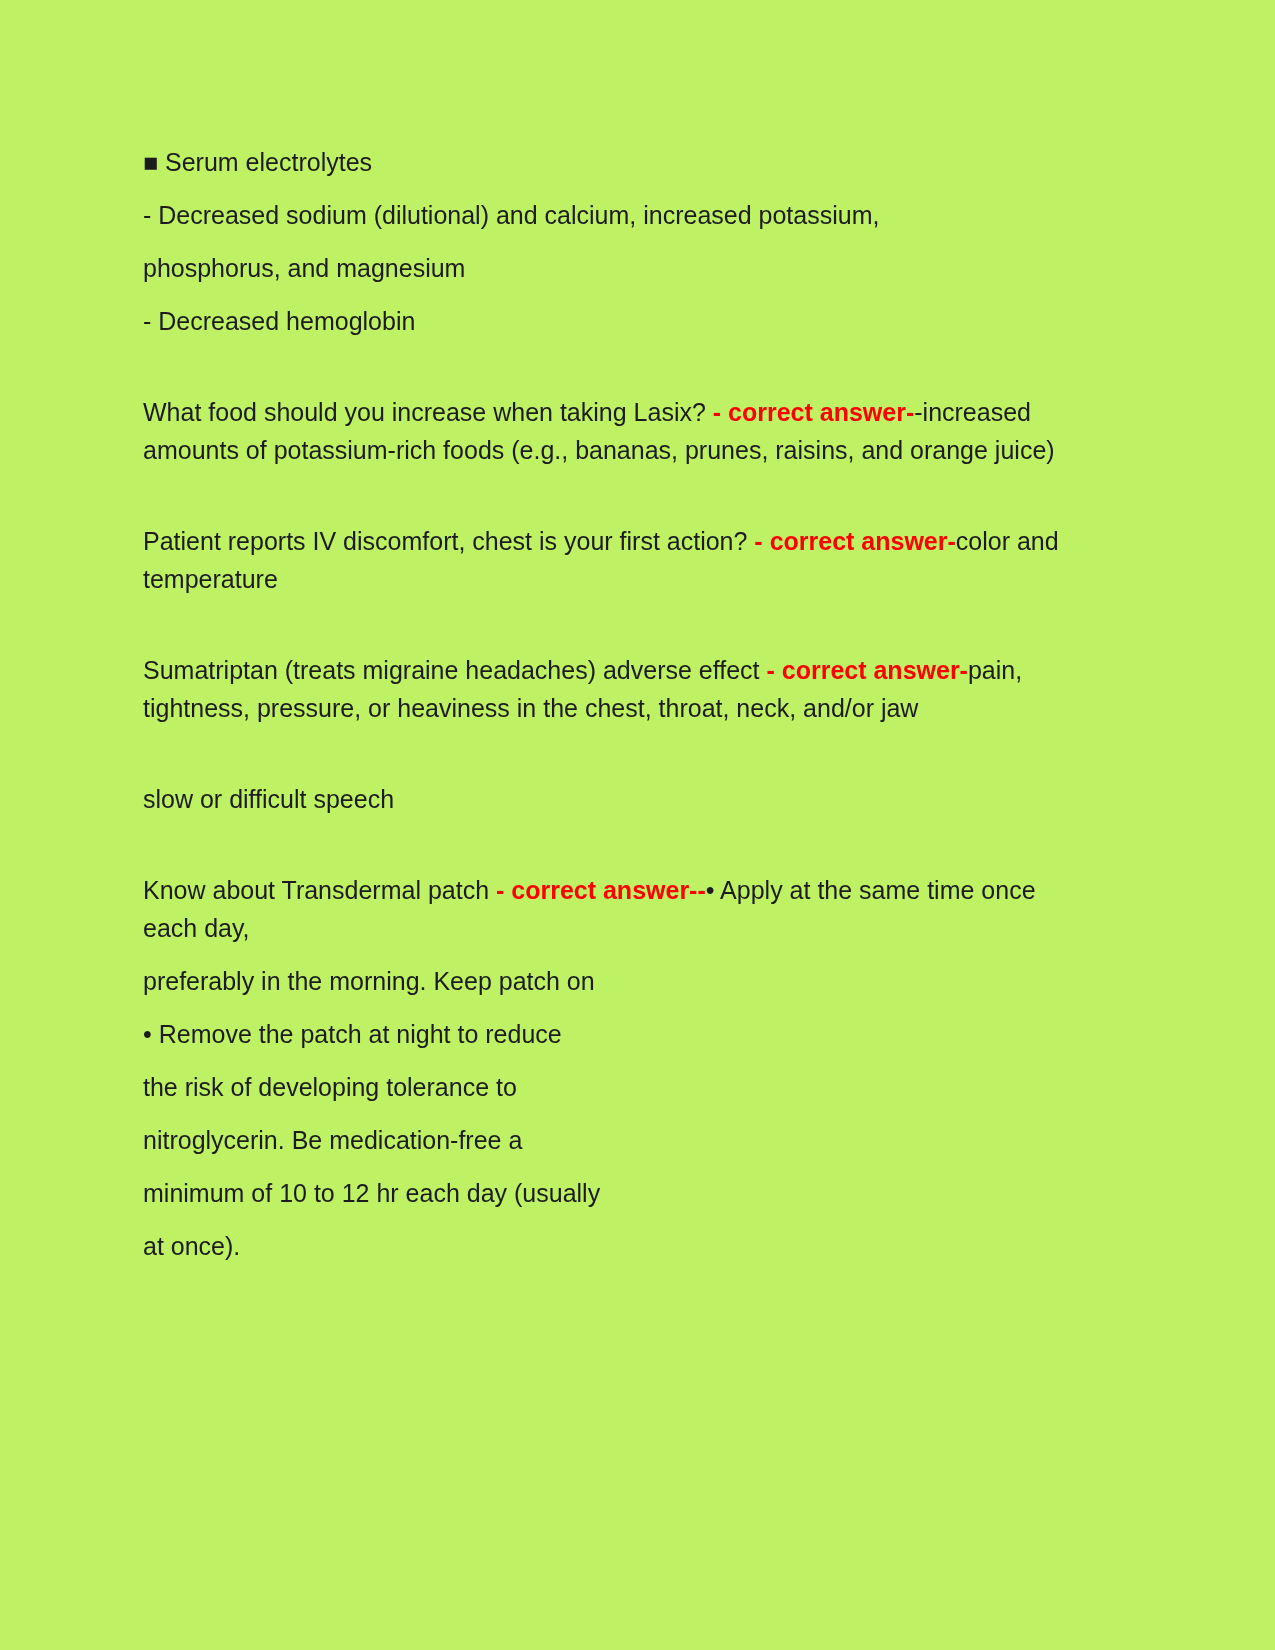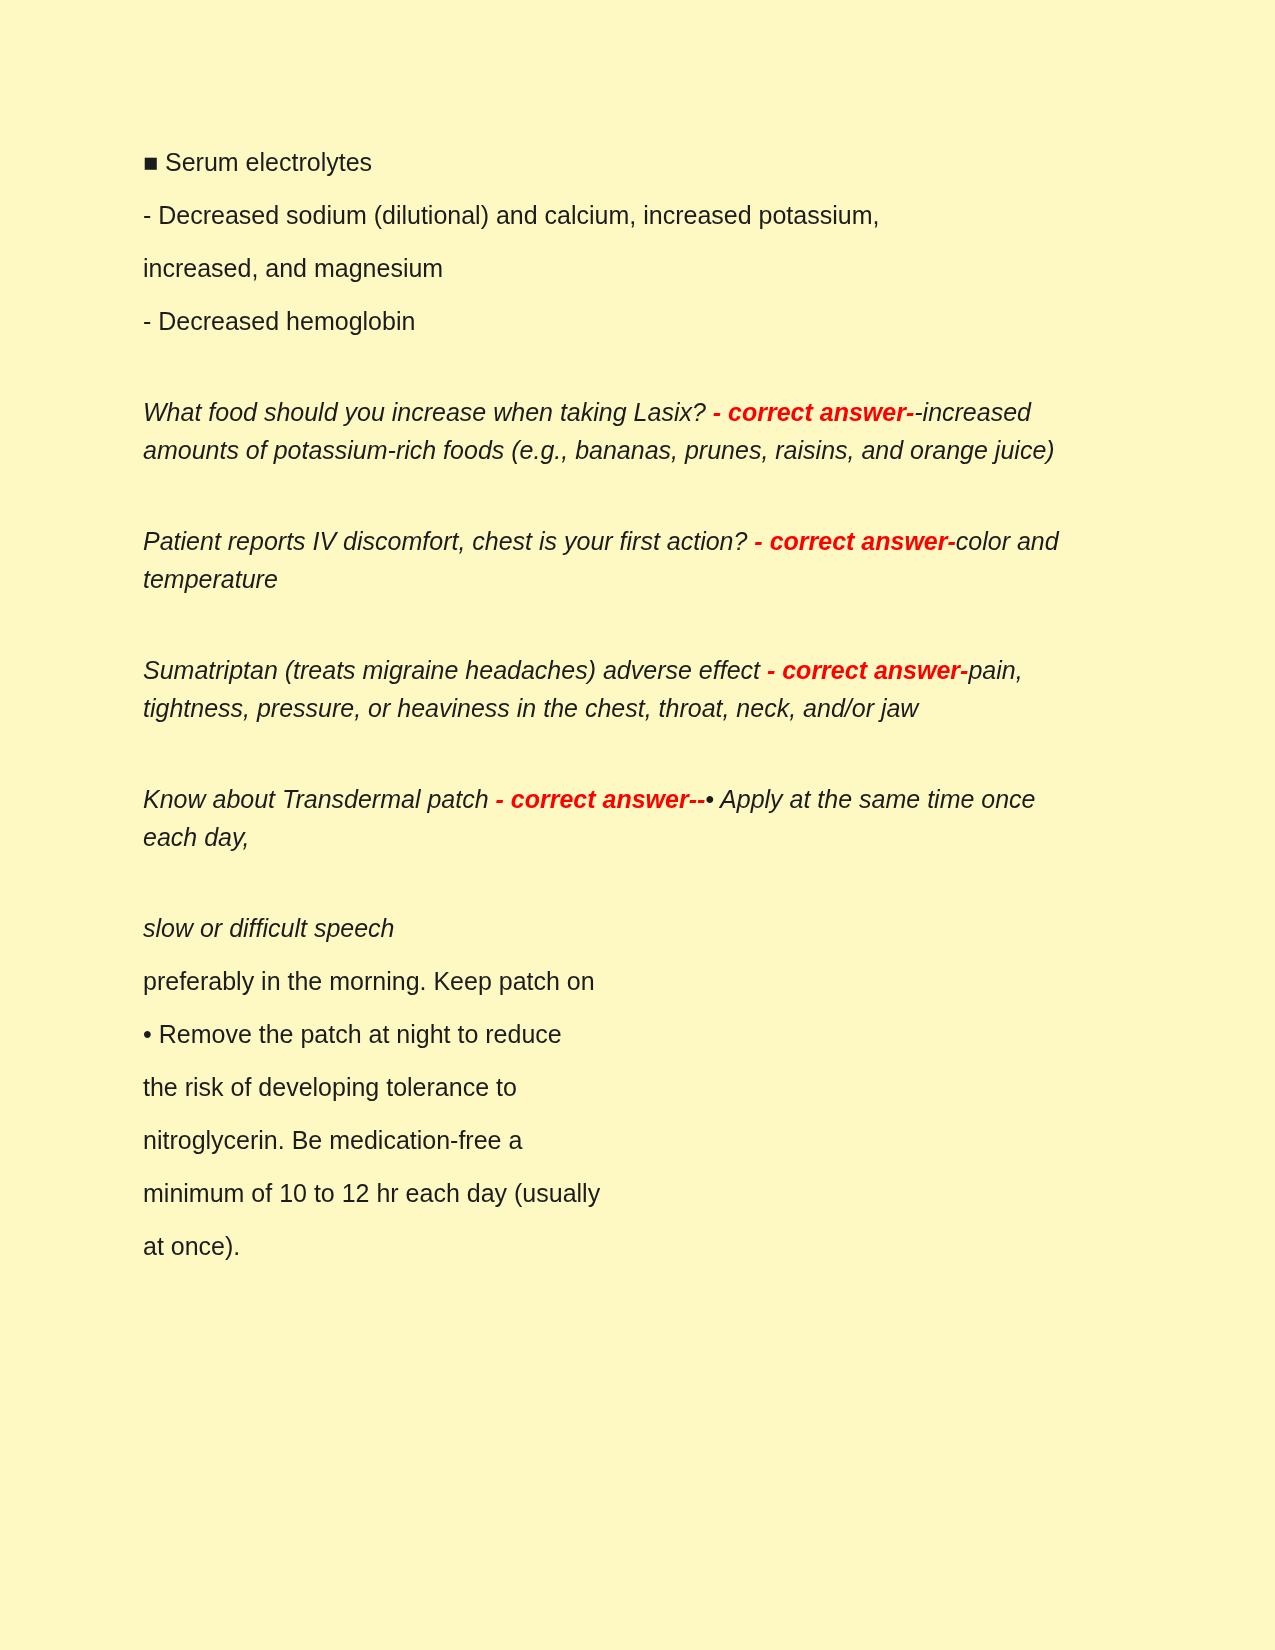--- a/index.html
+++ b/index.html
@@ -20,40 +20,39 @@
     line-height: 38px;
     color: #1c1c1c;
     overflow: hidden;
   }
   .para {
     margin: 0 0 15px 0;
     word-wrap: break-word;
   }
   .para.blank-before {
     margin-top: 53px;
-    font-style: italic;
   }
   .run-answer {
     font-weight: 700;
   }
 </style>
 </head>
 <body>
 
-<div class="page" style="background: #fef9c3; color: rgb(28, 28, 28);">
+<div class="page" style="background: #bef264; color: rgb(28, 28, 28);">
   <div>
       <p class="para"><span>■ Serum electrolytes</span></p>
       <p class="para"><span>- Decreased sodium (dilutional) and calcium, increased potassium,</span></p>
-      <p class="para"><span>increased, and magnesium</span></p>
+      <p class="para"><span>phosphorus, and magnesium</span></p>
       <p class="para"><span>- Decreased hemoglobin</span></p>
       <p class="para blank-before"><span>What food should you increase when taking Lasix? </span><span class="run-answer" style="color: rgb(255, 0, 0);">- correct answer-</span><span>-increased amounts of potassium-rich foods (e.g., bananas, prunes, raisins, and orange juice)</span></p>
       <p class="para blank-before"><span>Patient reports IV discomfort, chest is your first action? </span><span class="run-answer" style="color: rgb(255, 0, 0);">- correct answer-</span><span>color and temperature</span></p>
       <p class="para blank-before"><span>Sumatriptan (treats migraine headaches) adverse effect </span><span class="run-answer" style="color: rgb(255, 0, 0);">- correct answer-</span><span>pain, tightness, pressure, or heaviness in the chest, throat, neck, and/or jaw</span></p>
+      <p class="para blank-before"><span>slow or difficult speech</span></p>
       <p class="para blank-before"><span>Know about Transdermal patch </span><span class="run-answer" style="color: rgb(255, 0, 0);">- correct answer--</span><span>• Apply at the same time once each day,</span></p>
-      <p class="para blank-before"><span>slow or difficult speech</span></p>
       <p class="para"><span>preferably in the morning. Keep patch on</span></p>
       <p class="para"><span>• Remove the patch at night to reduce</span></p>
       <p class="para"><span>the risk of developing tolerance to</span></p>
       <p class="para"><span>nitroglycerin. Be medication-free a</span></p>
       <p class="para"><span>minimum of 10 to 12 hr each day (usually</span></p>
       <p class="para"><span>at once).</span></p>
     </div>
 </div>
 
 </body></html>

